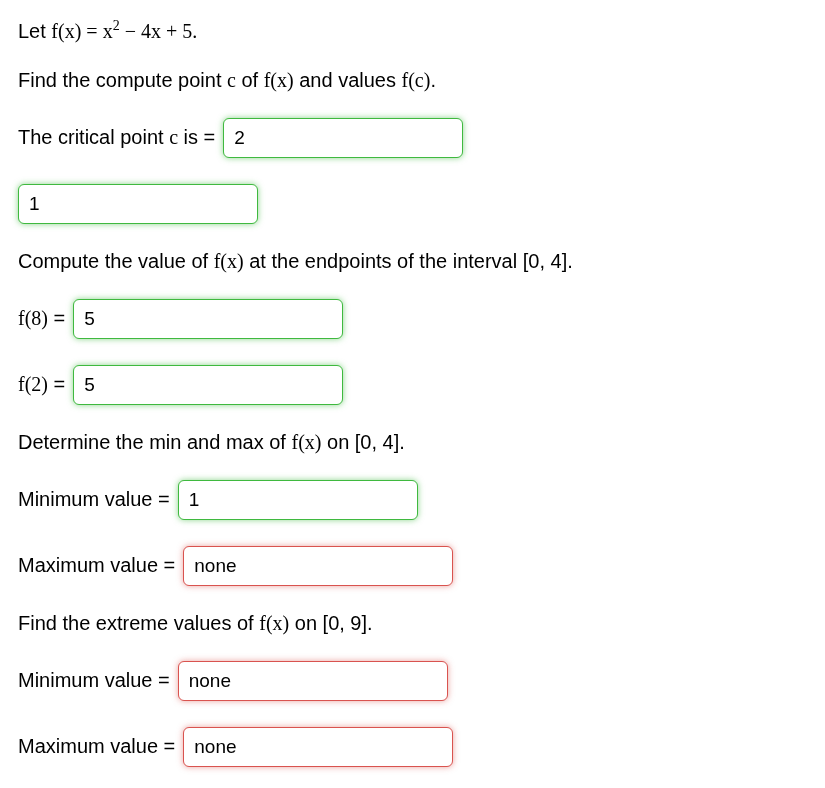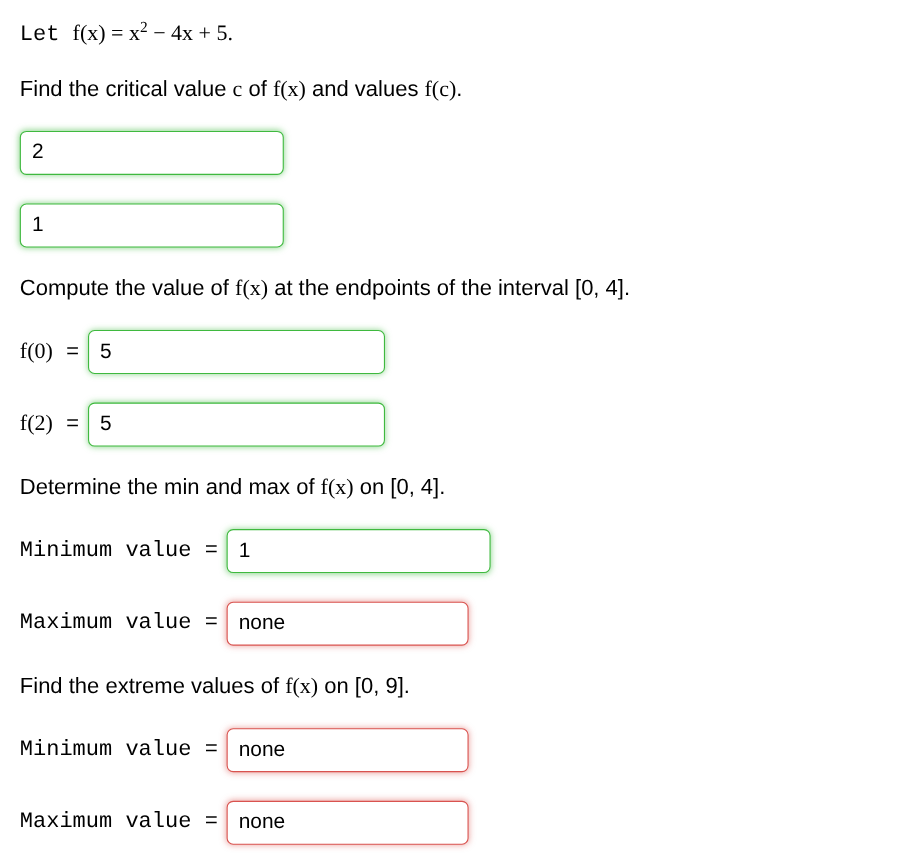--- a/index.html
+++ b/index.html
@@ -18,21 +18,21 @@
     align-items: center;
     flex-wrap: wrap;
     gap: 8px;
   }
   .prompt {
     margin: 0 0 26px 0;
     font-family: Arial, Helvetica, sans-serif;
     font-size: 20px;
   }
   .label {
-    font-family: Liberation Mono, monospace;
+    font-family: Liberation Sans, sans-serif;
     font-size: 20px;
   }
   .mi { font-family: 'Times New Roman', serif; }
   .sup { font-size: 0.7em; vertical-align: super; }
 
   input.answer {
     font-family: Arial, Helvetica, sans-serif;
     font-size: 19px;
     height: 40px;
     border-radius: 6px;
@@ -41,53 +41,56 @@
     box-sizing: border-box;
   }
   input.correct {
     border: 1px solid #3fb93f;
     box-shadow: 0 0 6px rgba(63,185,63,0.6);
     width: 240px;
   }
   input.wrong {
     border: 1px solid #d9534f;
     box-shadow: 0 0 6px rgba(217,83,79,0.55);
-    width: 220px;
+    width: 270px;
   }
   input.w270 { width: 270px; }
   .tight { margin-bottom: 30px; }
 </style>
 </head>
 <body>
 
 <div class="line">
   <span>
     <span class="label">Let </span><span class="mi">f(x)</span><span> = </span><span class="mi">x</span><span class="sup">2</span><span> − 4</span><span class="mi">x</span><span> + 5.</span>
   </span>
 </div>
 
 <div class="prompt">
-  <span>Find the critical value </span><span class="mi">c</span><span> of </span><span class="mi">f(x)</span><span> and values </span><span class="mi">f(c)</span><span>.</span>
+  <span>Find the compute point </span><span class="mi">c</span><span> of </span><span class="mi">f(x)</span><span> and values </span><span class="mi">f(c)</span><span>.</span>
 </div>
 
 <div class="line">
+  <span>
+    <span class="label">The critical point </span><span class="mi">c</span><span class="label"> is = </span>
+  </span>
   <input class="answer correct" value="2" style="">
 </div>
 
 <div class="line">
   <input class="answer correct" value="1" style="">
 </div>
 
 <div class="prompt">
   <span>Compute the value of </span><span class="mi">f(x)</span><span> at the endpoints of the interval </span><span>[0, 4]</span><span>.</span>
 </div>
 
 <div class="line">
   <span>
-    <span class="mi">f(0)</span><span class="label"> = </span>
+    <span class="mi">f(8)</span><span class="label"> = </span>
   </span>
   <input class="answer correct w270" value="5" style="">
 </div>
 
 <div class="line">
   <span>
     <span class="mi">f(2)</span><span class="label"> = </span>
   </span>
   <input class="answer correct w270" value="5" style="">
 </div>

